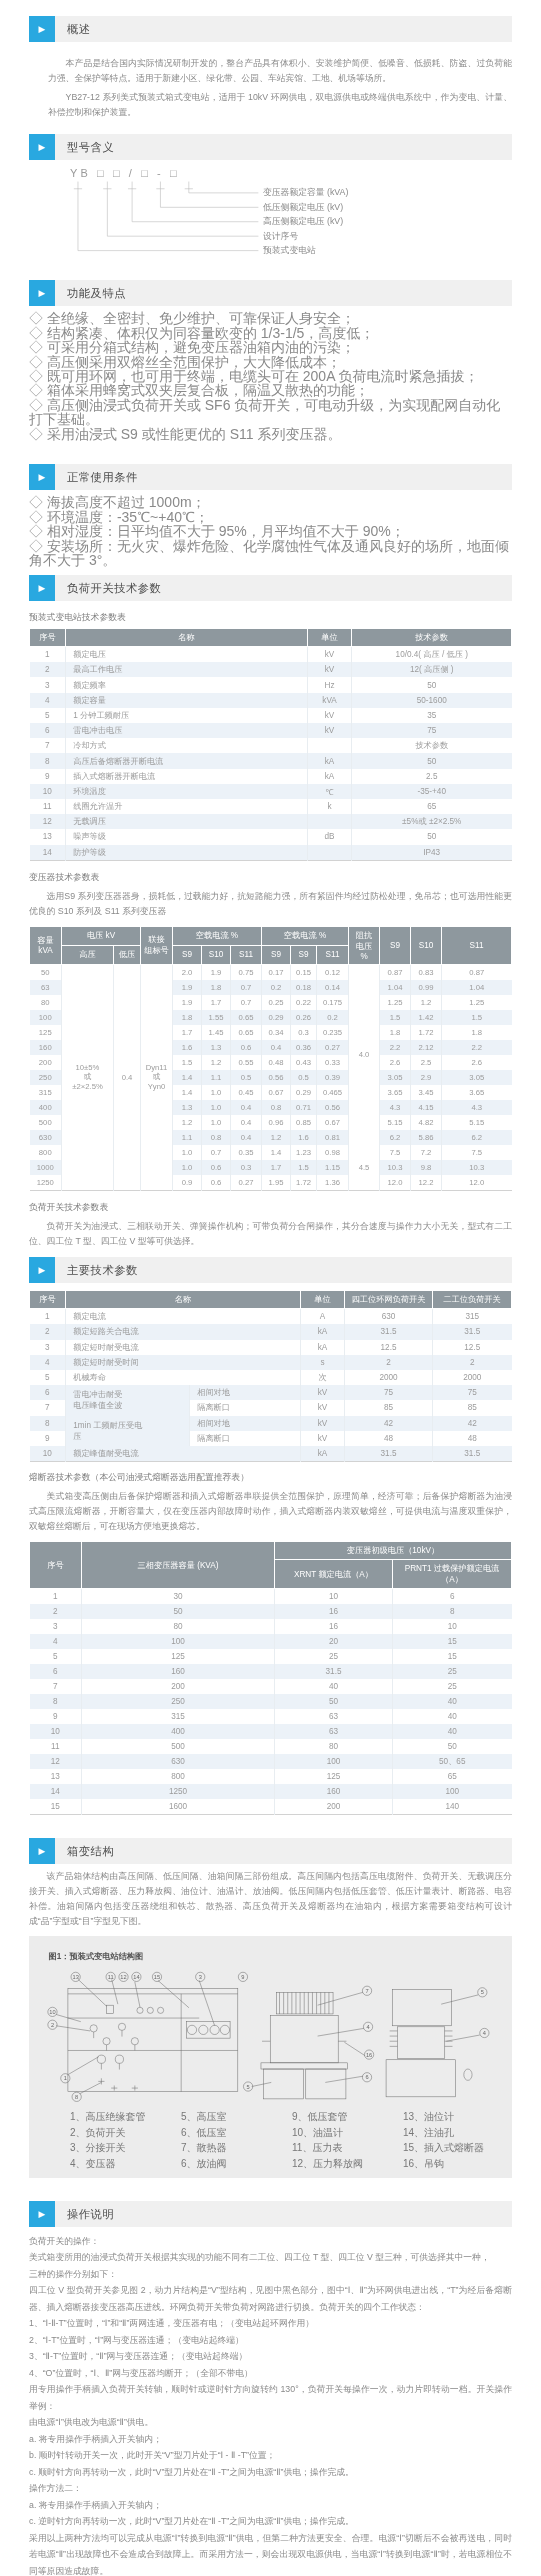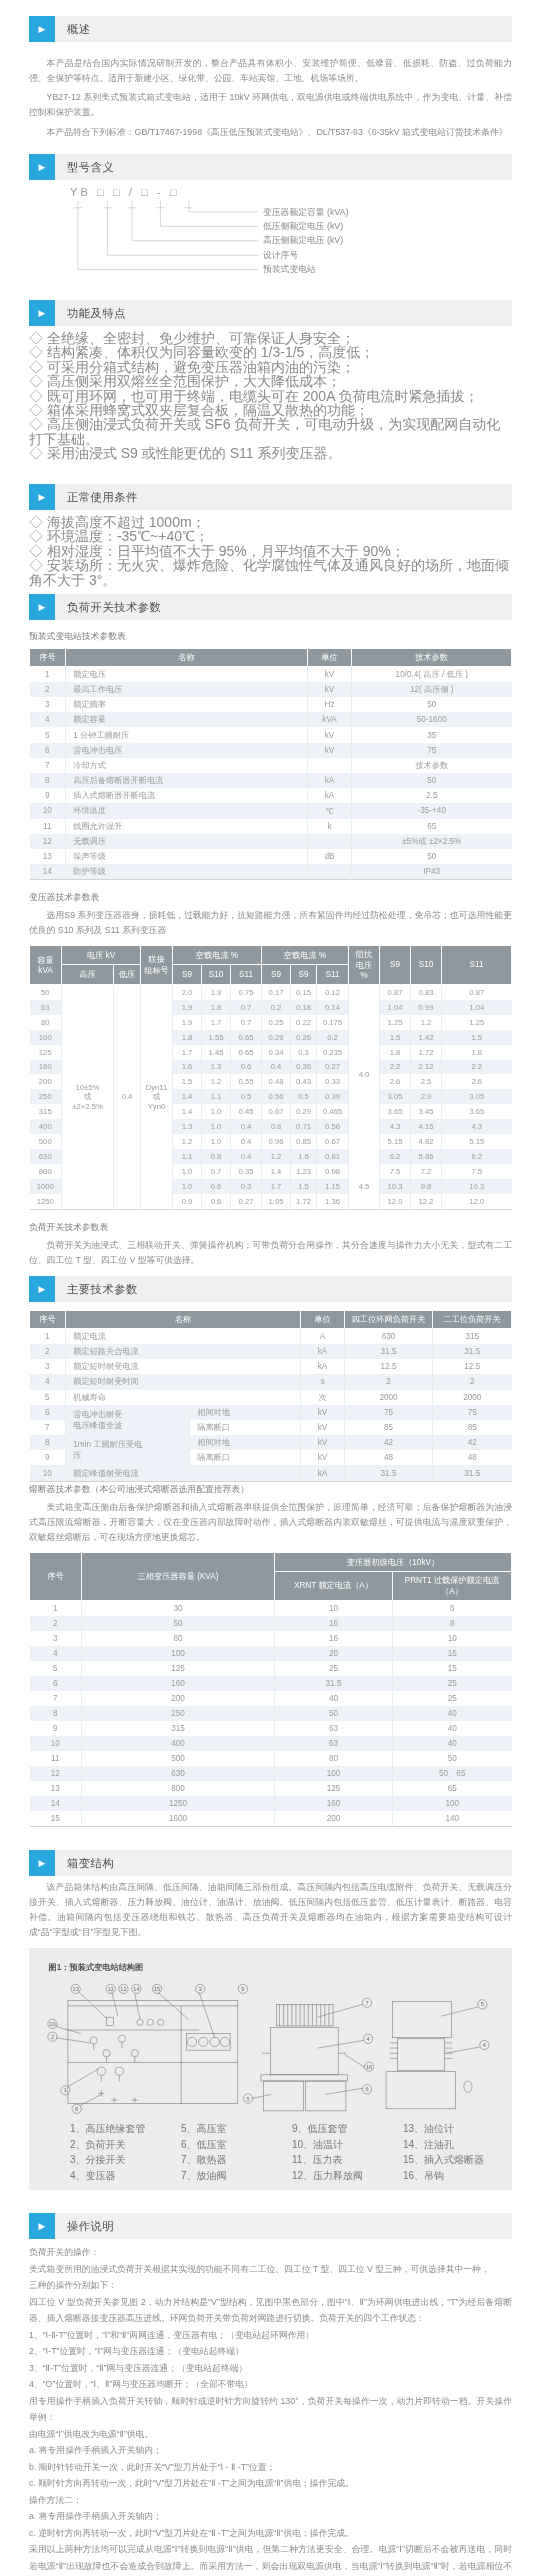--- a/index.html
+++ b/index.html
@@ -41,24 +41,23 @@
 </style>
 </head>
 <body>
 
 <div class="page">
 
   <div class="sec-header">
     <span class="arr">▶</span>
     <div class="txt">概述</div>
   </div>
-  <div style="margin-top:14px;">
+  <div style="margin-top:14px;padding-left:19px;">
       <div class="para">本产品是结合国内实际情况研制开发的，整台产品具有体积小、安装维护简便、低噪音、低损耗、防盗、过负荷能力强、全保护等特点。适用于新建小区、绿化带、公园、车站宾馆、工地、机场等场所。</div>
       <div class="para">YB27-12 系列美式预装式箱式变电站，适用于 10kV 环网供电，双电源供电或终端供电系统中，作为变电、计量、补偿控制和保护装置。</div>
-      <div class="para">本产品符合下列标准：GB/T17467-1998《高压低压预装式变电站》、DL/T537-93《6-35kV 箱式变电站订货技术条件》</div>
     </div>
 
   <div class="sec-header" style="margin-top:14.4px;">
     <span class="arr">▶</span>
     <div class="txt">型号含义</div>
   </div>
   <div class="model">
     <span class="code">YB □ □ / □ - □</span>
     <svg width="483" height="93" style="position:absolute;left:0;top:0;" viewBox="0 0 937 180">
       <g stroke="#b0b0b0" stroke-width="1" fill="none">
@@ -543,21 +542,21 @@
         <tr>
           <td>10</td>
           <td colspan="2" class="l">额定峰值耐受电流</td>
           <td>kA</td>
           <td>31.5</td>
           <td>31.5</td>
         </tr>
       </tbody>
   </table>
 
-  <span class="cap" style="margin-top:2px;">熔断器技术参数（本公司油浸式熔断器选用配置推荐表）</span>
+  <span class="cap" style="margin-top:10px;">熔断器技术参数（本公司油浸式熔断器选用配置推荐表）</span>
   <div class="para">美式箱变高压侧由后备保护熔断器和插入式熔断器串联提供全范围保护，原理简单，经济可靠；后备保护熔断器为油浸式高压限流熔断器，开断容量大，仅在变压器内部故障时动作，插入式熔断器内装双敏熔丝，可提供电流与温度双重保护，双敏熔丝熔断后，可在现场方便地更换熔芯。</div>
   <table class="t" style="margin-top:7.2px;">
     <colgroup>
         <col style="width:52px">
         <col style="width:193px">
         <col style="width:118px">
         <col>
       </colgroup>
     <thead>
       <tr>
@@ -843,21 +842,21 @@
       </g>
     </svg>
     <div class="legend">
         <div class="item">1、高压绝缘套管</div>
         <div class="item">2、负荷开关</div>
         <div class="item">3、分接开关</div>
         <div class="item">4、变压器</div>
         <div class="item">5、高压室</div>
         <div class="item">6、低压室</div>
         <div class="item">7、散热器</div>
-        <div class="item">7、放油阀</div>
+        <div class="item">6、放油阀</div>
         <div class="item">9、低压套管</div>
         <div class="item">10、油温计</div>
         <div class="item">11、压力表</div>
         <div class="item">12、压力释放阀</div>
         <div class="item">13、油位计</div>
         <div class="item">14、注油孔</div>
         <div class="item">15、插入式熔断器</div>
         <div class="item">16、吊钩</div>
       </div>
   </div>

